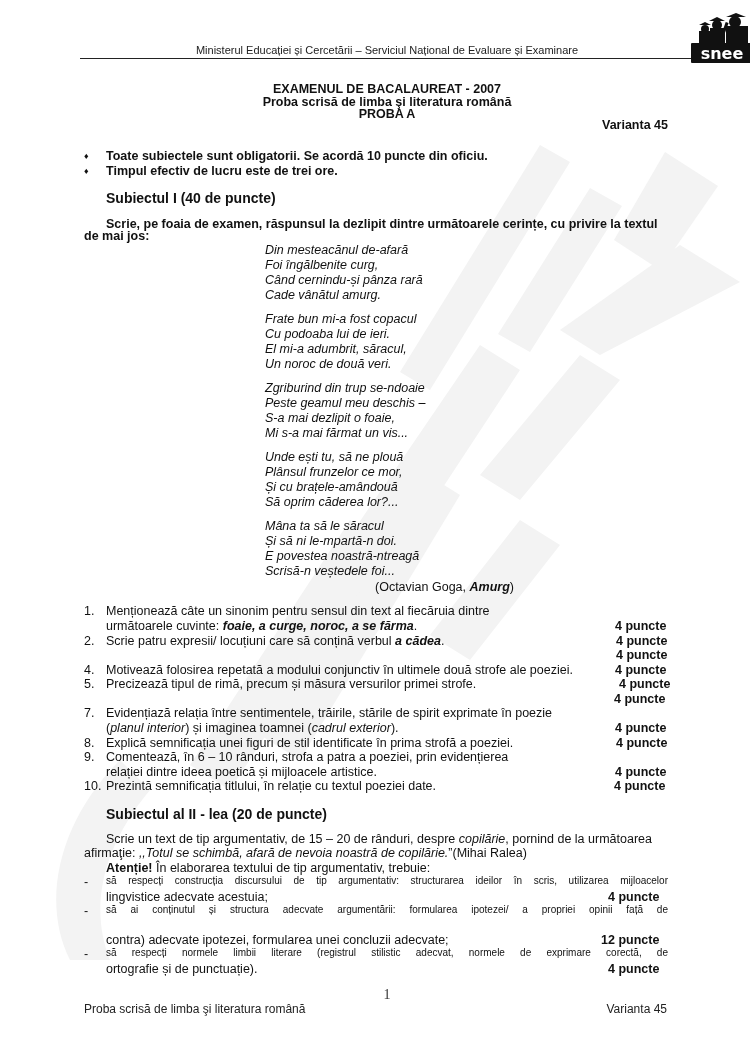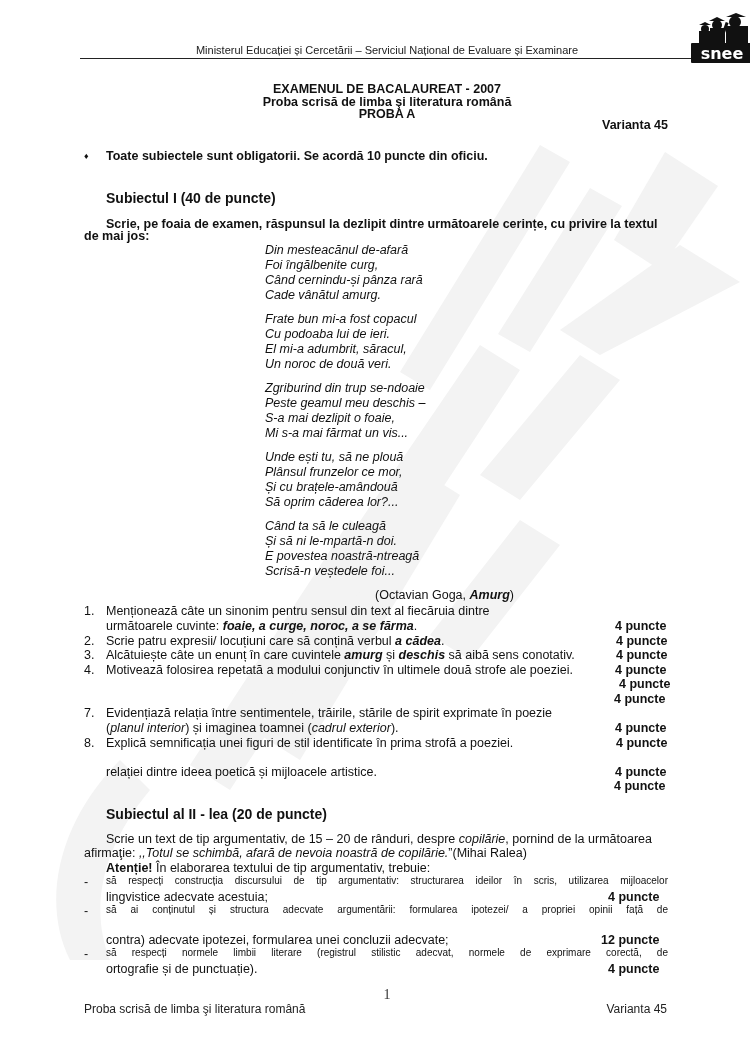--- a/index.html
+++ b/index.html
@@ -20,21 +20,21 @@
   .variant { right:94px; top:118px; font-weight:bold; font-size:12.5px; }
 
   .rule-item { left:72px; font-weight:bold; font-size:12.5px; }
   .rule-item .bullet { display:inline-block; width:22px; font-size:9px; vertical-align:1px; }
   .subj { left:94px; font-weight:bold; font-size:14px; }
   .para-bold { font-weight:bold; font-size:12.5px; }
 
   .poem { left:253px; font-style:italic; font-size:12.5px; line-height:15px; }
   .poem .line { display:block; height:15px; }
   .poem .gap { display:block; height:9px; }
-  .attrib { left:363px; top:580px; font-size:12.5px;margin-top:8px; }
+  .attrib { left:363px; top:580px; font-size:12.5px; }
   .attrib b { font-style:italic; }
 
   .q { left:72px; font-size:12.5px; }
   .q .num { display:inline-block; width:22px; }
   .q2 { left:94px; font-size:12.5px; }
   .pts { font-weight:bold; font-size:12.5px; }
 
   .text { font-size:12.5px; }
   .dash { left:72px; font-size:12.5px; }
   .just { left:94px; width:562px; font-size:10px; text-align:justify; white-space:normal; text-align-last:justify; }
@@ -85,20 +85,21 @@
       </g>
       <text x="31" y="46" text-anchor="middle" fill="#fff" font-family="DejaVu Sans, sans-serif" font-size="16" font-weight="bold">snee</text>
     </svg>
 
     <div class="abs title" style="top:82px">EXAMENUL DE BACALAUREAT - 2007</div>
     <div class="abs title" style="top:95px">Proba scrisă de limba şi literatura română</div>
     <div class="abs title" style="top:107px">PROBA A</div>
     <div class="abs variant">Varianta 45</div>
 
     <div class="abs rule-item" style="top:149px"><span class="bullet">♦</span><span>Toate subiectele sunt obligatorii. Se acordă 10 puncte din oficiu.</span></div>
+    <div class="abs rule-item" style="top:164px"><span class="bullet">♦</span><span>Timpul efectiv de lucru este de trei ore.</span></div>
 
     <div class="abs subj" style="top:190px">Subiectul I (40 de puncte)</div>
     <div class="abs para-bold" style="left:94px; top:217px">Scrie, pe foaia de examen, răspunsul la dezlipit dintre următoarele cerințe, cu privire la textul</div>
     <div class="abs para-bold" style="left:72px; top:229px">de mai jos:</div>
 
     <div class="abs poem" style="top:243px">
       <span class="line">Din mesteacănul de-afară</span>
       <span class="line">Foi îngălbenite curg,</span>
       <span class="line">Când cernindu-și pânza rară</span>
       <span class="line">Cade vânătul amurg.</span>
@@ -111,54 +112,56 @@
       <span class="line">Zgriburind din trup se-ndoaie</span>
       <span class="line">Peste geamul meu deschis –</span>
       <span class="line">S-a mai dezlipit o foaie,</span>
       <span class="line">Mi s-a mai fărmat un vis...</span>
       <span class="gap"></span>
       <span class="line">Unde ești tu, să ne plouă</span>
       <span class="line">Plânsul frunzelor ce mor,</span>
       <span class="line">Și cu brațele-amândouă</span>
       <span class="line">Să oprim căderea lor?...</span>
       <span class="gap"></span>
-      <span class="line">Când ta să le culeagă</span>
+      <span class="line">Mâna ta să le săracul</span>
       <span class="line">Și să ni le-mpartă-n doi.</span>
       <span class="line">E povestea noastră-ntreagă</span>
       <span class="line">Scrisă-n veștedele foi...</span>
     </div>
     <div class="abs attrib"><span>(Octavian Goga, </span><b>Amurg</b><span>)</span></div>
 
     <div class="abs q" style="top:604px"><span class="num">1.</span><span>Menționează câte un sinonim pentru sensul din text al fiecăruia dintre</span></div>
     <div class="abs q2" style="top:619px"><span>următoarele cuvinte: </span><b><i>foaie, a curge, noroc, a se fărma</i></b><span>.</span></div>
     <div class="abs pts" style="left:603px; top:619px">4 puncte</div>
 
     <div class="abs q" style="top:634px"><span class="num">2.</span><span>Scrie patru expresii/ locuțiuni care să conțină verbul </span><b><i>a cădea</i></b><span>.</span></div>
     <div class="abs pts" style="left:604px; top:634px">4 puncte</div>
 
-    <div class="abs q" style="top:648px"><span class="num">3.</span><span>Alcătuiește câte un enunț în care cuvintele </span><b><i>amurg</i></b><span> și </span><b><i>deschis</i></b><span> să aibă sens conotativ.</span></div>
     <div class="abs pts" style="left:604px; top:648px">4 puncte</div>
 
     <div class="abs q" style="top:663px"><span class="num">4.</span><span>Motivează folosirea repetată a modului conjunctiv în ultimele două strofe ale poeziei.</span></div>
     <div class="abs pts" style="left:603px; top:663px">4 puncte</div>
 
+    <div class="abs q" style="top:677px"><span class="num">5.</span><span>Precizează tipul de rimă, precum și măsura versurilor primei strofe.</span></div>
     <div class="abs pts" style="left:607px; top:677px">4 puncte</div>
 
     <div class="abs pts" style="left:602px; top:692px">4 puncte</div>
 
     <div class="abs q" style="top:706px"><span class="num">7.</span><span>Evidențiază relația între sentimentele, trăirile, stările de spirit exprimate în poezie</span></div>
     <div class="abs q2" style="top:721px"><span>(</span><i>planul interior</i><span>) și imaginea toamnei (</span><i>cadrul exterior</i><span>).</span></div>
     <div class="abs pts" style="left:603px; top:721px">4 puncte</div>
 
     <div class="abs q" style="top:736px"><span class="num">8.</span><span>Explică semnificația unei figuri de stil identificate în prima strofă a poeziei.</span></div>
     <div class="abs pts" style="left:604px; top:736px">4 puncte</div>
 
+    <div class="abs q" style="top:750px"><span class="num">9.</span><span>Comentează, în 6 – 10 rânduri, strofa a patra a poeziei, prin evidențierea</span></div>
     <div class="abs q2" style="top:765px">relației dintre ideea poetică și mijloacele artistice.</div>
     <div class="abs pts" style="left:603px; top:765px">4 puncte</div>
 
+    <div class="abs q" style="top:779px"><span class="num">10.</span><span>Prezintă semnificația titlului, în relație cu textul poeziei date.</span></div>
     <div class="abs pts" style="left:602px; top:779px">4 puncte</div>
 
     <div class="abs subj" style="top:806px">Subiectul al II - lea (20 de puncte)</div>
 
     <div class="abs text" style="left:94px; top:832px"><span>Scrie un text de tip argumentativ, de 15 – 20 de rânduri, despre </span><i>copilărie</i><span>, pornind de la următoarea</span></div>
     <div class="abs text" style="left:72px; top:846px"><span>afirmaţie: </span><i>,,Totul se schimbă, afară de nevoia noastră de copilărie.</i><span>”(Mihai Ralea)</span></div>
     <div class="abs text" style="left:94px; top:861px"><b>Atenție!</b><span> În elaborarea textului de tip argumentativ, trebuie:</span></div>
 
     <div class="abs dash" style="top:875px">-</div>
     <div class="abs just" style="top:875px">să respecți construcția discursului de tip argumentativ: structurarea ideilor în scris, utilizarea mijloacelor</div>

